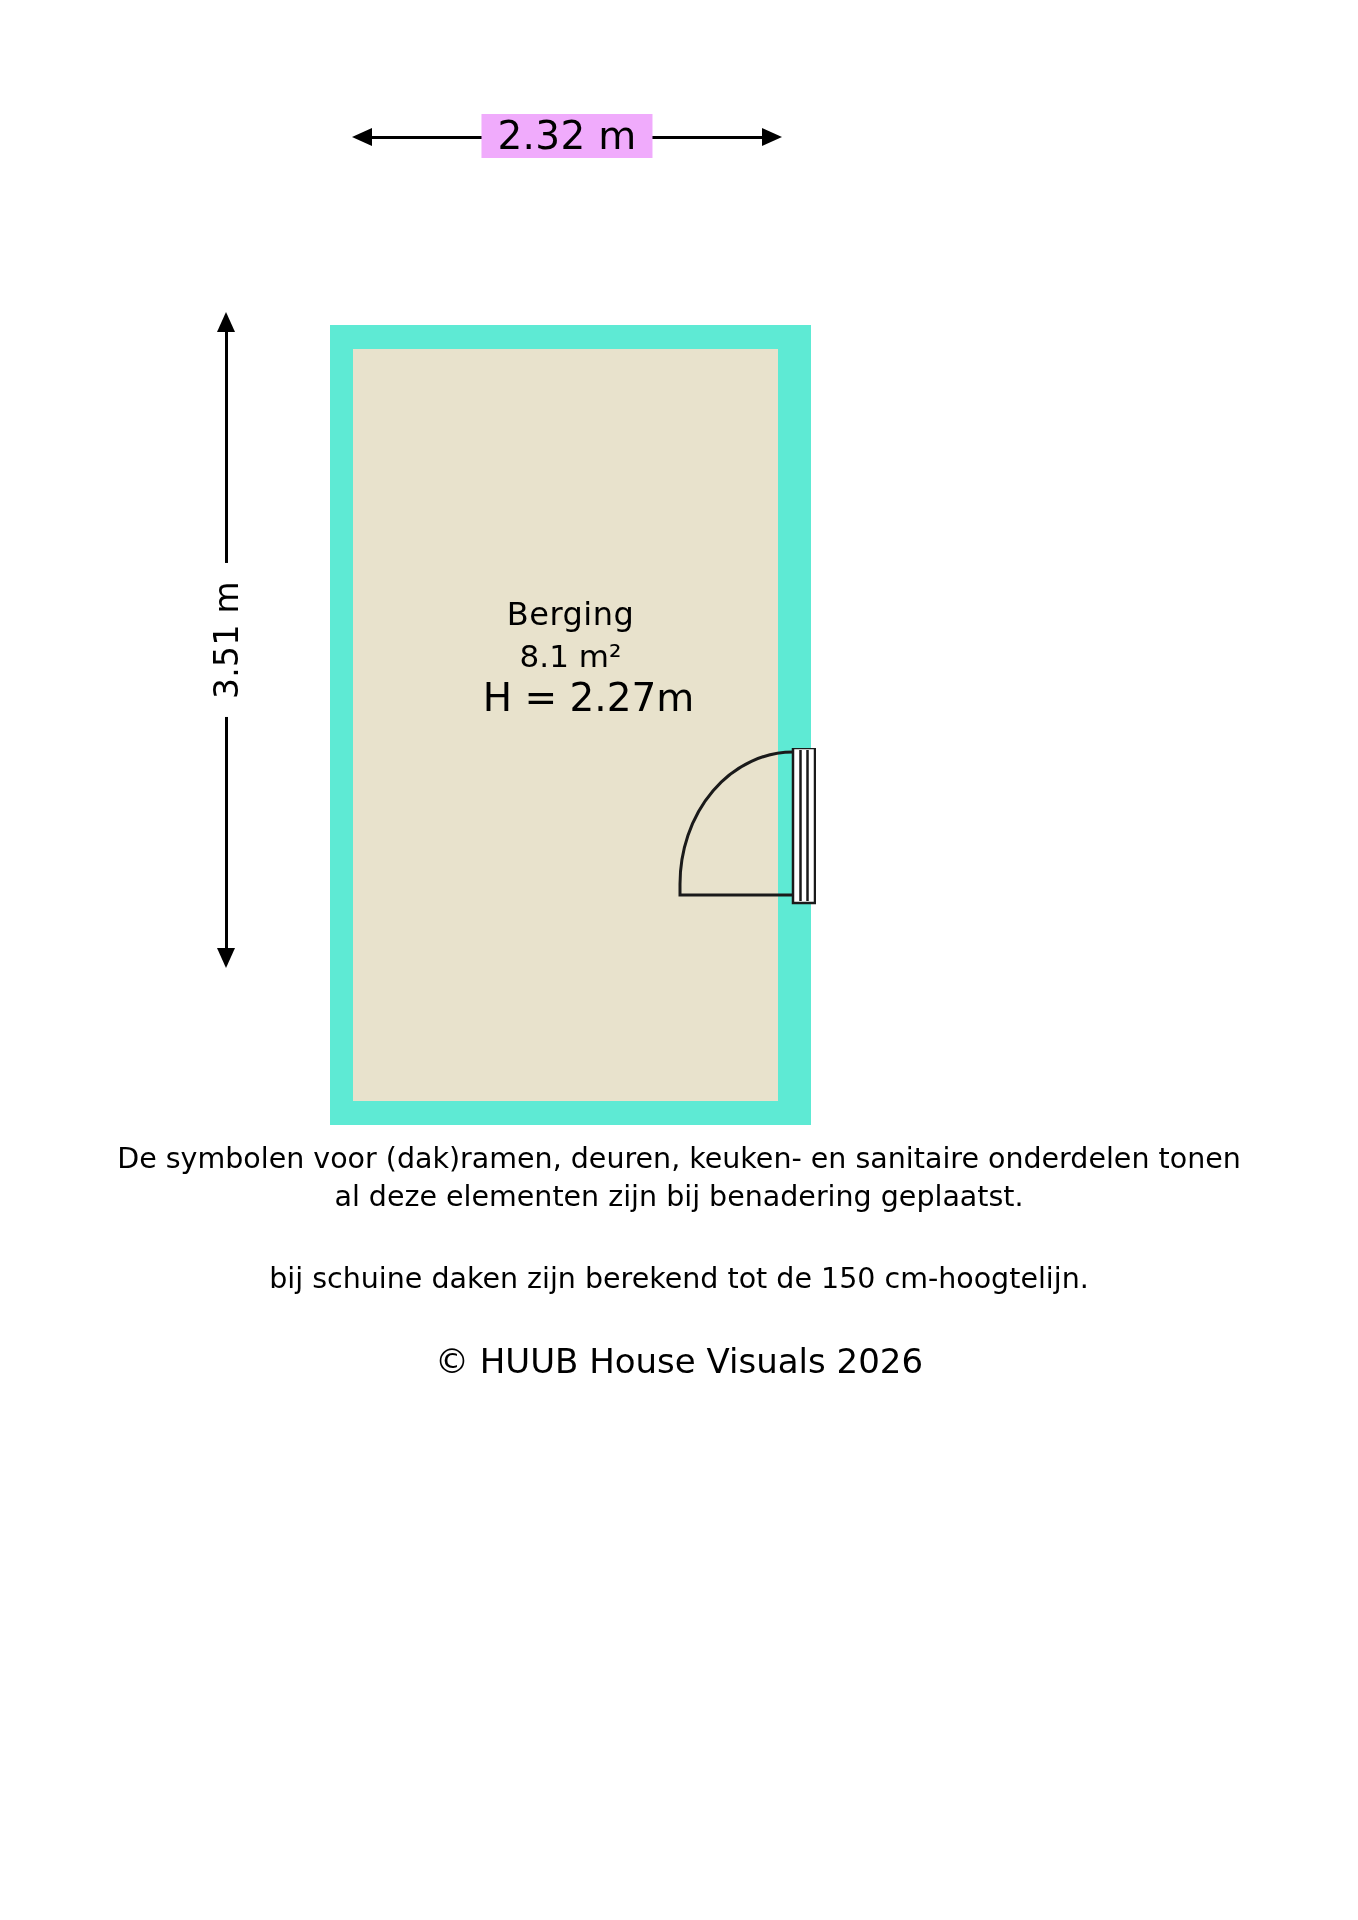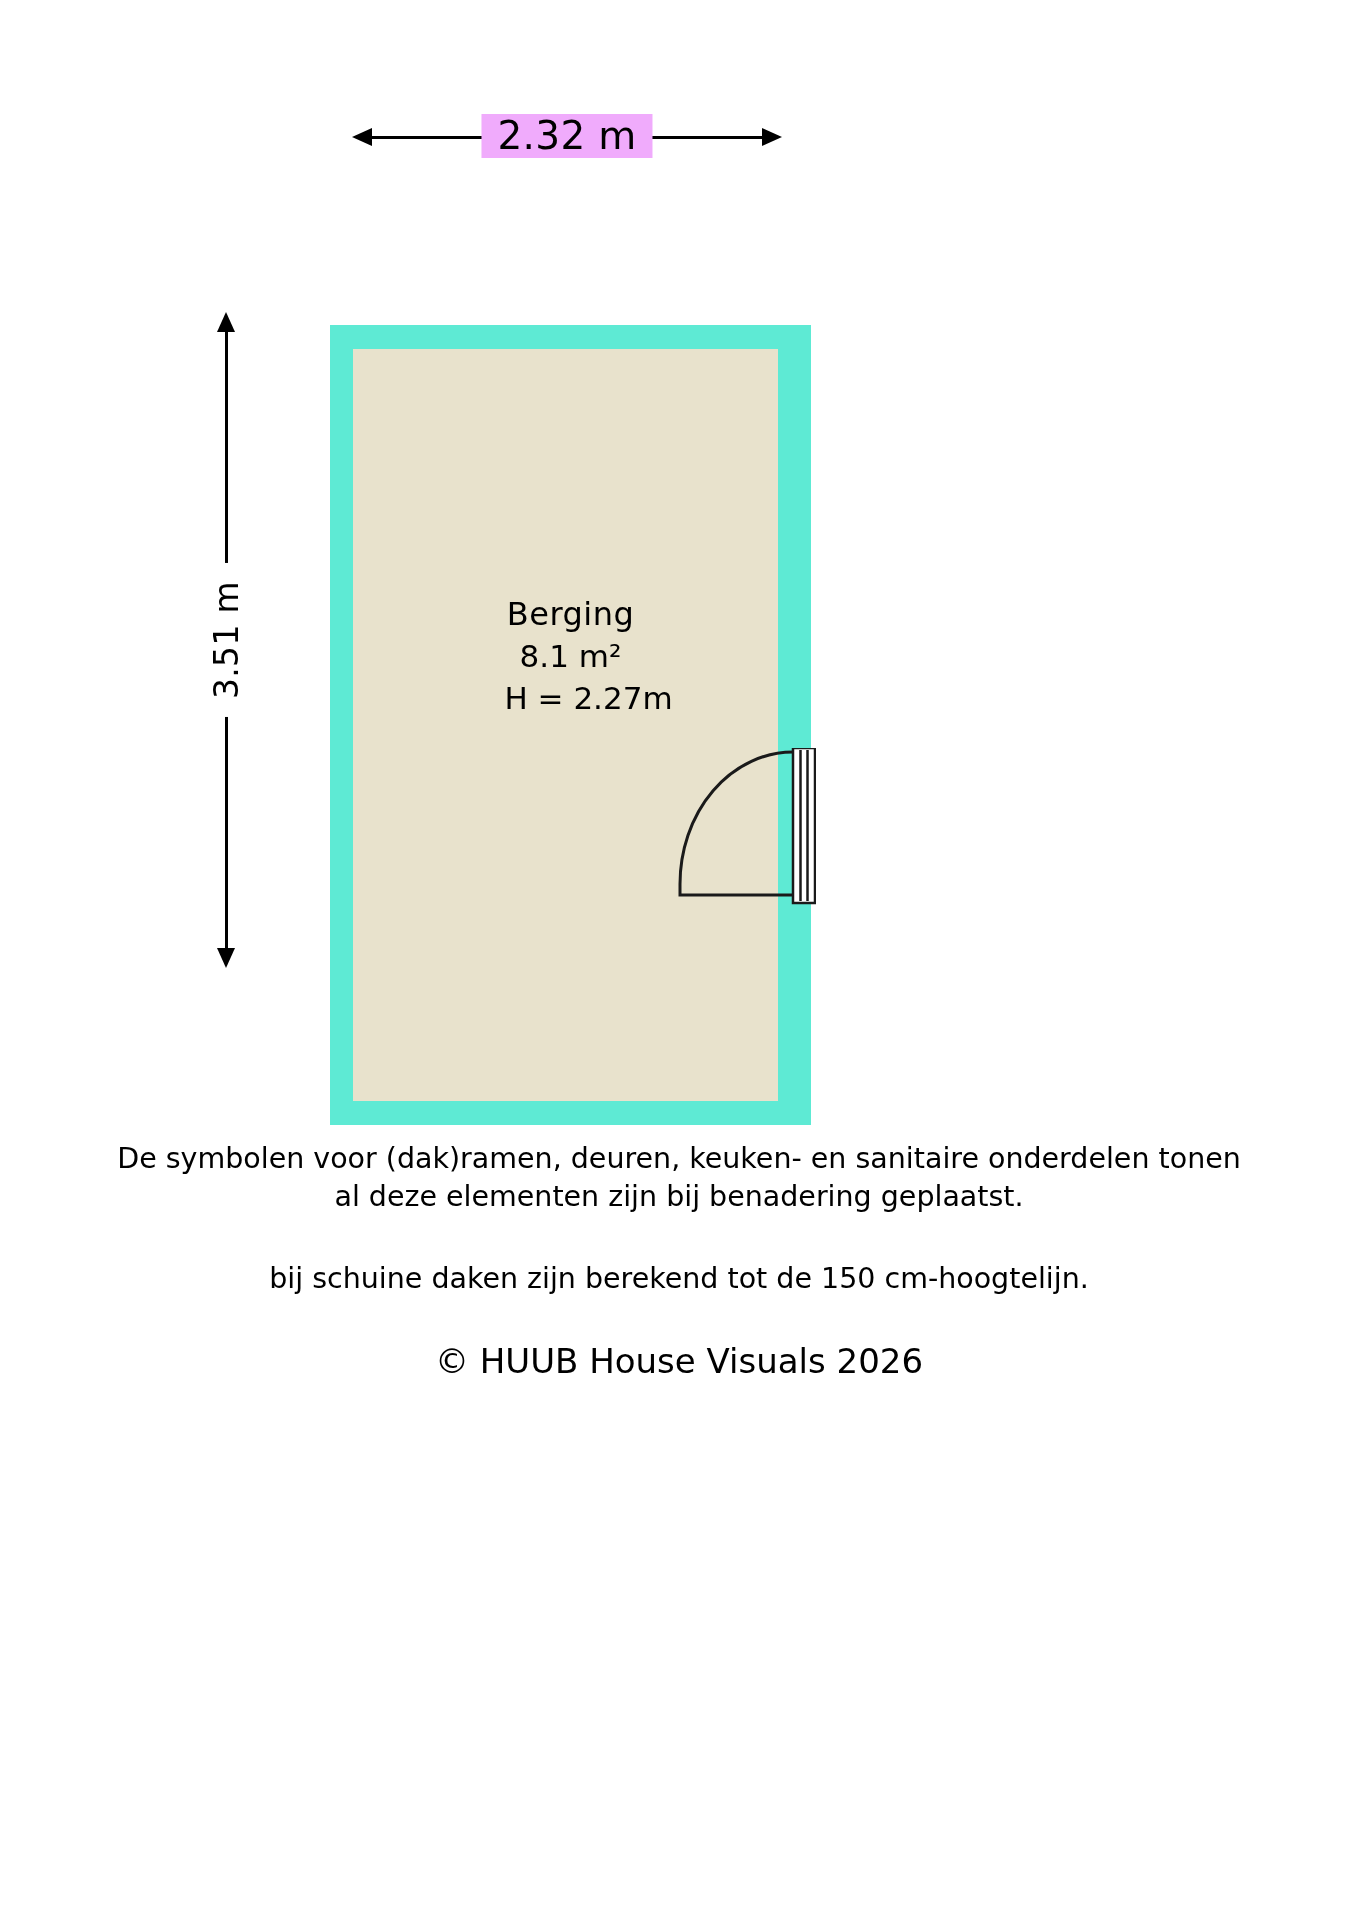--- a/index.html
+++ b/index.html
@@ -152,21 +152,21 @@
     display: block;
     font-size: 32px;
     letter-spacing: 0.5px;
   }
   #room-berging .room-label .r-area {
     display: block;
     font-size: 31px;
   }
   #room-berging .room-label .r-height {
     display: block;
-    font-size: 31px;
+    font-size: 39px;
     padding-left: 36px;
   }
 
   
   #door-right {
     position: absolute;
     left: 676px;
     top: 748px;
     width: 140px;
     height: 158px;

